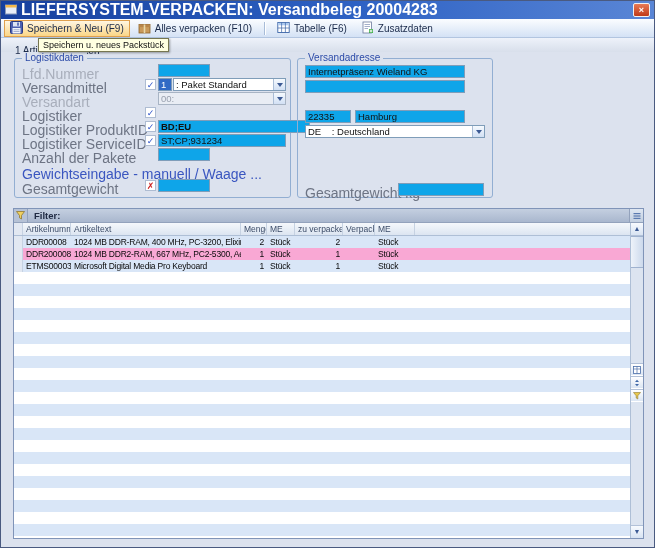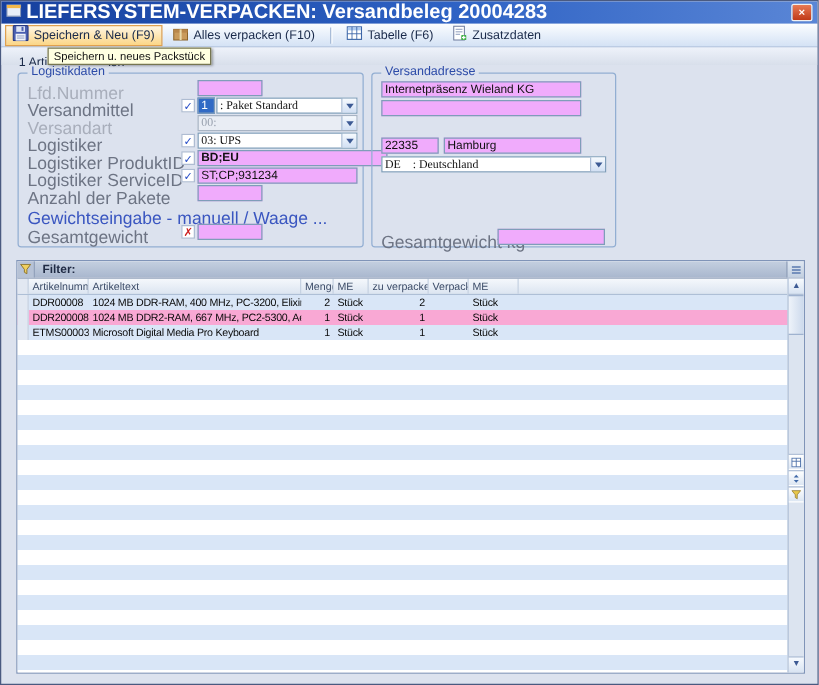--- a/index.html
+++ b/index.html
@@ -39,32 +39,32 @@
     border-radius:3px; }
   #g-logistik { left:13px;  width:277px; }
   #g-adresse  { left:296px; width:196px; }
   .legend { position:absolute; top:-7px; left:7px; background:#dce2ee;
     padding:0 3px; font-size:10px; color:#2c4ba8; white-space:nowrap; }
 
   .lbl { position:absolute; font-size:14px; color:#6d7484; white-space:nowrap; }
   .lbl.dis { color:#a8aebb; }
   .lbl.section { color:#3a56c0; }
 
-  .txt { position:absolute; height:13px; border:1px solid #7f9db9; background:#f0abfc;
+  .txt { position:absolute; height:13px; border:1px solid #7f9db9; background:#0ea5e9;
     font-family:inherit; font-size:9.5px; padding:0 2px; color:#111; }
   .txt.sel { background:#316ac5; color:#fff; }
   .chk { position:absolute; width:11px; height:11px; border:1px solid #aebcd2;
     background:#fff; font-size:9px; line-height:10px; text-align:center;
     color:#2a50c8; }
   .chk.red { color:#cc2020; }
 
   .combo { position:absolute; height:13px; border:1px solid #7f9db9; background:#fff;
     display:flex; align-items:center; }
   .combo-text { flex:1; font-size:9.5px; padding-left:2px; color:#111;
-    white-space:pre; overflow:hidden;font-family:Liberation Serif, serif; }
+    white-space:pre; overflow:hidden; }
   .combo-btn { width:12px; height:11px; background:linear-gradient(#f6fafe,#d2e0f4);
     border-left:1px solid #aabdd6; display:flex; align-items:center; justify-content:center; }
   .combo-btn i { width:0; height:0; border-left:3px solid transparent;
     border-right:3px solid transparent; border-top:4px solid #3c5a94; }
   .combo.dis { background:#e9edf4; border-color:#a8b4c4; }
   .combo.dis .combo-text { color:#98a0ae; }
 
   
   #grid { position:absolute; left:12px; top:207px; width:631px; height:331px;
     border:1px solid #8094b8; background:#fff; overflow:hidden; }
@@ -200,26 +200,20 @@
     <span class="lbl dis" style="left:7px;top:35px">Versandart</span>
     <div class="combo dis" style="left:143px;top:33px;width:128px">
       <span class="combo-text">00:</span>
       <span class="combo-btn">
           <i></i>
         </span>
     </div>
 
     <span class="lbl" style="left:7px;top:49px">Logistiker</span>
     <span class="chk" style="left:130px;top:48px">✓</span>
-    <div class="combo" style="left:143px;top:47px;width:128px">
-      <span class="combo-text">03: UPS</span>
-      <span class="combo-btn">
-          <i></i>
-        </span>
-    </div>
 
     <span class="lbl" style="left:7px;top:63px">Logistiker ProduktID</span>
     <span class="chk" style="left:130px;top:62px">✓</span>
     <input class="txt" style="left: 143px; top: 61px; width: 152px; font-weight: bold;" value="BD;EU">
 
     <span class="lbl" style="left:7px;top:77px">Logistiker ServiceID</span>
     <span class="chk" style="left:130px;top:76px">✓</span>
     <input class="txt" style="left: 143px; top: 75px; width: 128px;" value="ST;CP;931234">
 
     <span class="lbl" style="left:7px;top:91px">Anzahl der Pakete</span>

